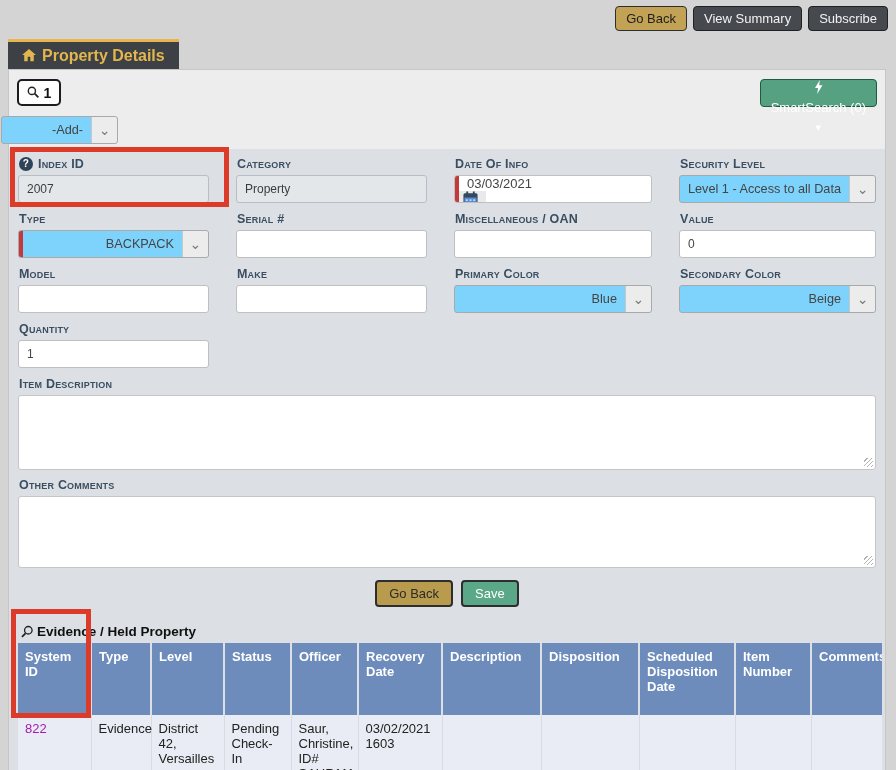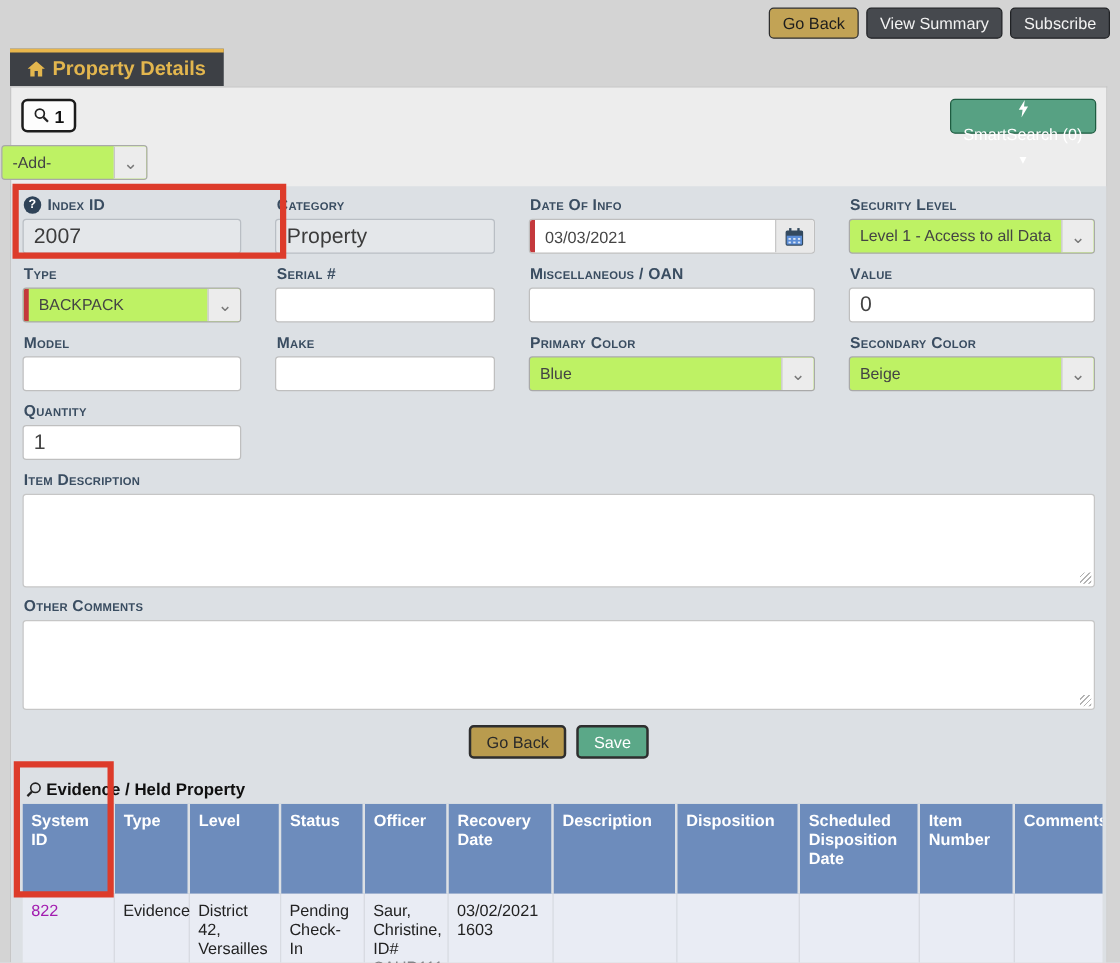--- a/index.html
+++ b/index.html
@@ -28,33 +28,33 @@
   .add-select { position:absolute; right:8px; top:46px; width:117px; }
 
   
   .form-area { position:absolute; left:0; top:79px; right:0; bottom:0; background:#dce0e4; padding:6px 9px 0 9px; }
   .grid { display:grid; grid-template-columns:repeat(4,1fr); column-gap:27px; }
   .field { margin-bottom:7px; }
   .flabel { display:flex; align-items:center; gap:5px; font-size:12.5px; font-weight:bold; color:#3a4d61;
             font-variant:small-caps; letter-spacing:.2px; margin:2px 0 4px 1px; }
   .help-icon { width:14px; height:14px; border-radius:50%; background:#2f4358; color:#fff; font-size:10px; line-height:14px;
                text-align:center; font-variant:normal; font-weight:bold; cursor:pointer; }
-  input.fin { width:100%; height:28px; border:1px solid #bfbfbf; border-radius:3px; background:#fff; font-size:17px;
+  input.fin { width:100%; height:28px; border:1px solid #bfbfbf; border-radius:3px; background:#fff; font-size:12px;
               color:#444; padding:0 8px; font-family:"Liberation Sans",sans-serif; }
   input.fin.readonly { background:#e4e7ea; border-color:#b9bec4; color:#3c3c3c; }
 
-  .select { position:relative; display:flex; align-items:center; background:#bef264; border:1px solid #a9a9a9; border-radius:3px; height:28px; cursor:pointer; overflow:hidden; }
+  .select { position:relative; display:flex; align-items:center; background:#7dd3fc; border:1px solid #a9a9a9; border-radius:3px; height:28px; cursor:pointer; overflow:hidden;text-align:right; }
   .select .val { flex:1; padding:0 8px; font-size:12.7px; color:#444; white-space:nowrap; overflow:hidden; }
   .select .chev-box { width:26px; align-self:stretch; background:#ececec; border-left:1px solid #c8c8c8; display:flex;
                       align-items:center; justify-content:center; color:#7a7a7a; font-size:14px; }
   .req { position:relative; }
   .req .req-bar { position:absolute; left:0; top:0; bottom:0; width:4px; background:#c4393c; z-index:2; }
   .req .val, .req input { padding-left:12px; }
 
-  .date-group { position:relative; display:flex; height:28px; border:1px solid #bfbfbf; border-radius:3px; overflow:hidden; background:#fff; }
+  .date-group { position:relative; display:flex; height:28px; border:1px solid #bfbfbf; border-radius:3px; overflow:hidden; background:#fff;flex-direction:column; }
   .date-group input { flex:1; border:none; font-size:13px; color:#444; padding:0 8px 0 12px; font-family:"Liberation Sans",sans-serif; background:transparent; }
   .date-group .cal-btn { width:31px; background:#e9e9e9; border-left:1px solid #c8c8c8; display:flex; align-items:center; justify-content:center; cursor:pointer; }
 
   .ta-wrap { position:relative; margin-bottom:8px; }
   textarea.fta { width:100%; border:1px solid #c6c6c6; border-radius:3px; background:#fff; resize:none; display:block;
                  font-family:"Liberation Sans",sans-serif; font-size:13px; padding:6px 8px; }
   .grip { position:absolute; right:3px; bottom:3px; width:9px; height:9px; pointer-events:none;
           background:repeating-linear-gradient(135deg, transparent 0 2px, #b3b3b3 2px 3px); }
 
   .center-buttons { display:flex; justify-content:center; gap:8px; margin:12px 0 2px; }

